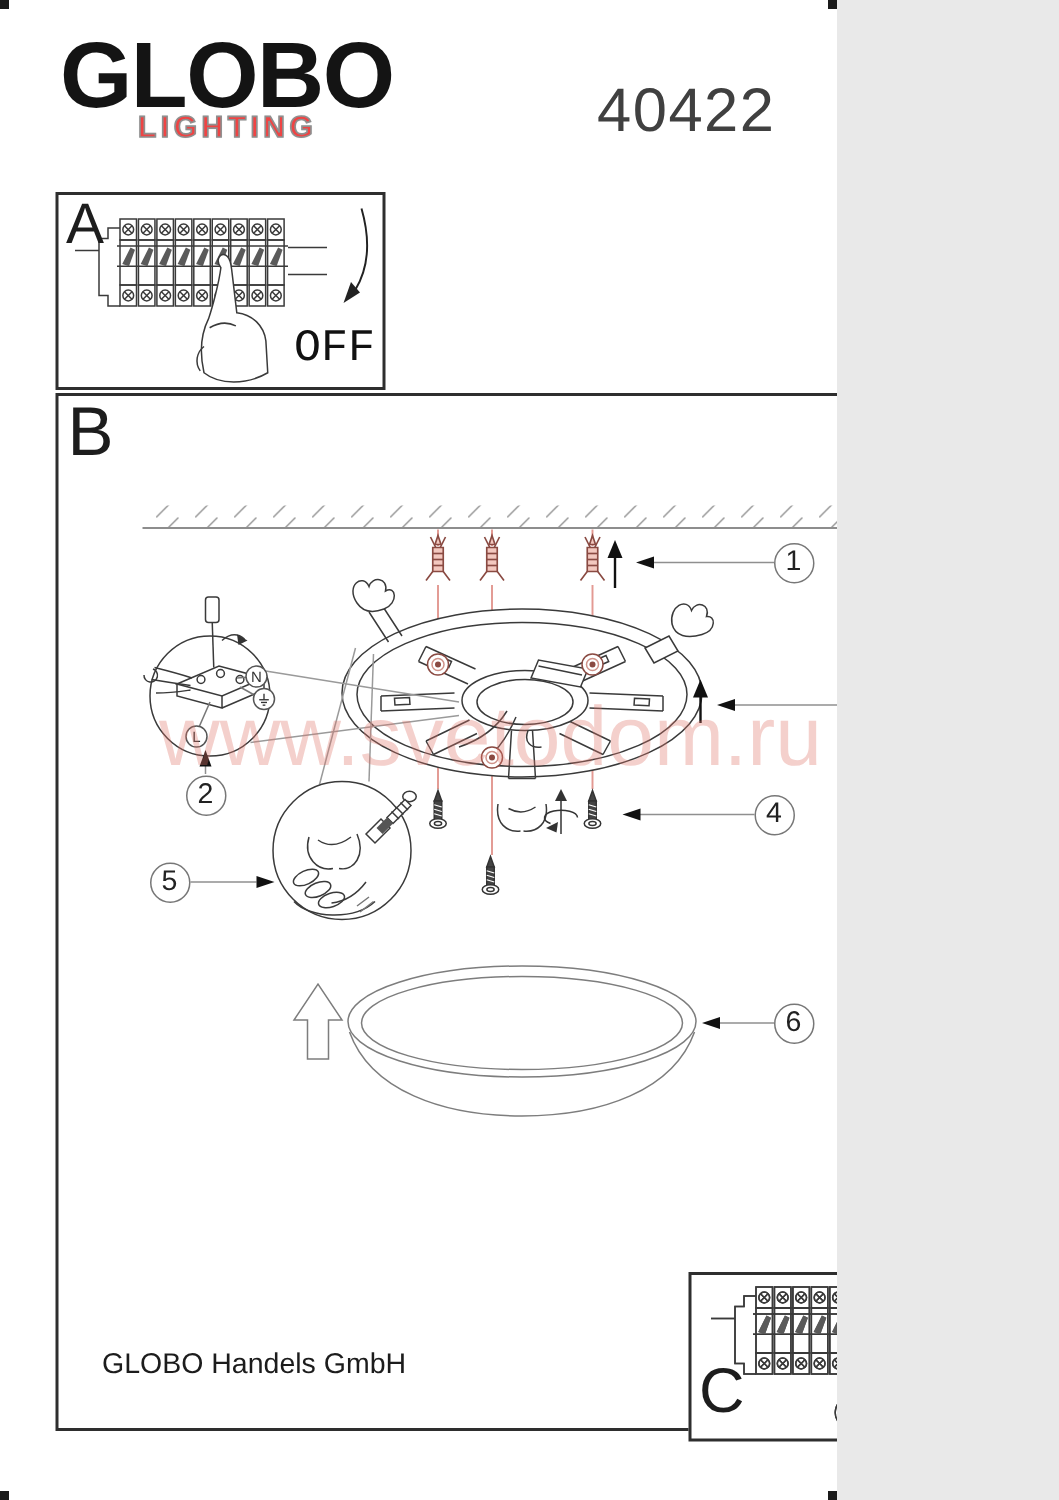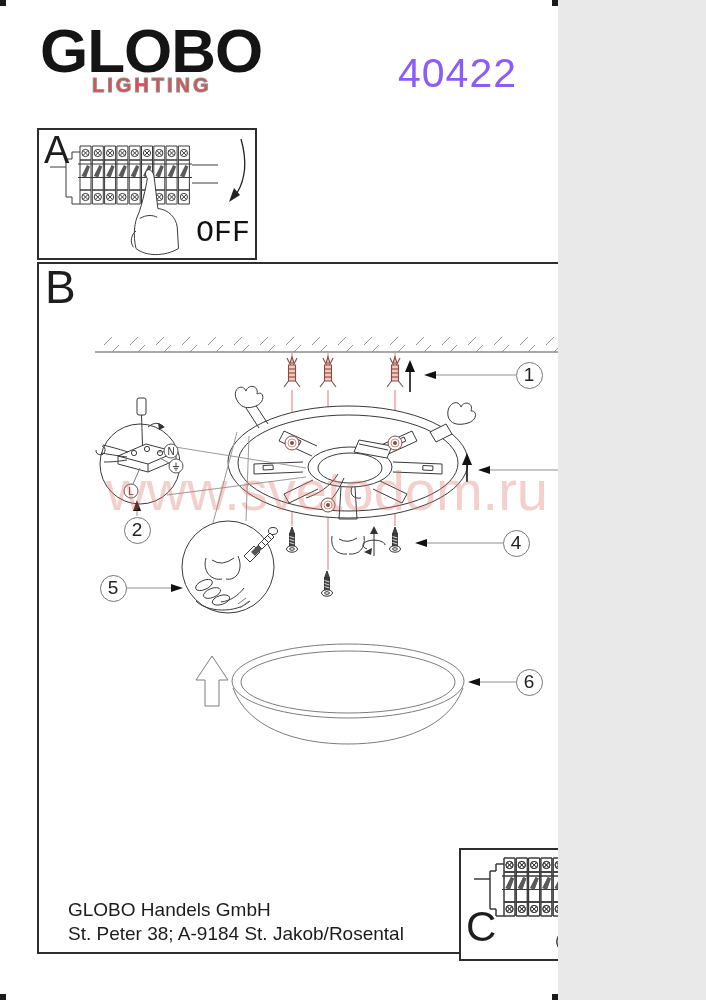--- a/index.html
+++ b/index.html
@@ -4,21 +4,21 @@
 <style>
   html,body{margin:0;padding:0;background:#e9e9e9;}
   #page{position:relative;width:558px;height:1000px;background:#fff;overflow:hidden;
         font-family:"Liberation Sans",sans-serif;color:#1a1a1a;}
   .abs{position:absolute;}
   
   .brand{left:40px;top:20px;font-size:62px;font-weight:700;letter-spacing:-1px;line-height:1;color:#141414;}
   .brand-sub{left:92px;top:74px;font-size:20px;font-weight:700;letter-spacing:3px;
              color:#ef4444;-webkit-text-stroke:1.1px #8f8f8f;text-shadow:0 0 1px #aaa;}
   .website{left:42px;top:93px;font-size:16px;font-weight:700;color:#222;}
-  .model{left:398px;top:50px;font-size:41px;letter-spacing:1px;color:#8b5cf6;}
+  .model{left:398px;top:50px;font-size:41px;letter-spacing:1px;color:#404040;}
   
   .frame{border:2px solid #2e2e2e;background:transparent;}
   #box-a{left:37px;top:128px;width:216px;height:128px;}
   #box-b{left:37px;top:262px;width:631px;height:688px;}
   #box-c{left:459px;top:848px;width:213px;height:109px;background:#fff;}
   .step-letter{font-size:44px;font-weight:400;line-height:1;color:#1d1d1d;z-index:6;}
   #step-a{left:44px;top:131px;font-size:38px;}
   #step-b{left:45px;top:264px;font-size:46px;}
   #step-c{left:466px;top:906px;font-size:42px;}
   .switch-label{font-family:Liberation Mono, monospace;font-size:30px;color:#111;z-index:6;}
@@ -326,15 +326,14 @@
   <div class="abs switch-label" id="on-label">ON</div>
 
   <div class="abs part-num" style="left:515.5px;top:361.5px">1</div>
   <div class="abs part-num" style="left:123.5px;top:516.5px">2</div>
   <div class="abs part-num" style="left:561.5px;top:456.5px">3</div>
   <div class="abs part-num" style="left:502.5px;top:529.5px">4</div>
   <div class="abs part-num" style="left:99.5px;top:574.5px">5</div>
   <div class="abs part-num" style="left:515.5px;top:668.5px">6</div>
 
   <div class="abs footer-line" id="footer-company">GLOBO Handels GmbH</div>
-  <div class="abs footer-line" id="footer-address">St. Peter 38; A-9184 St. Jakob/Rosental</div>
 
 </div>
 
 </body></html>

